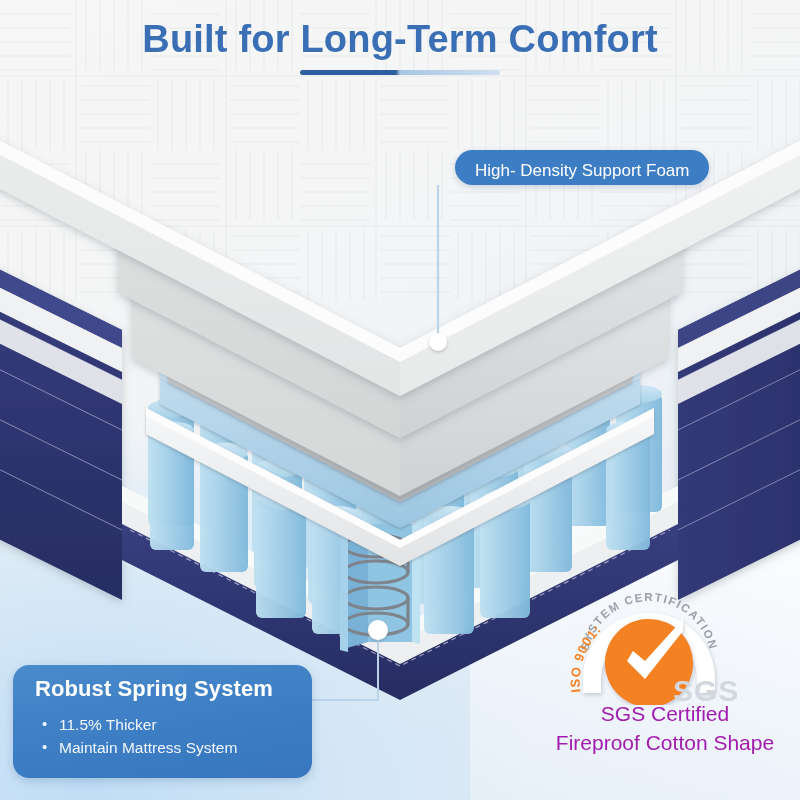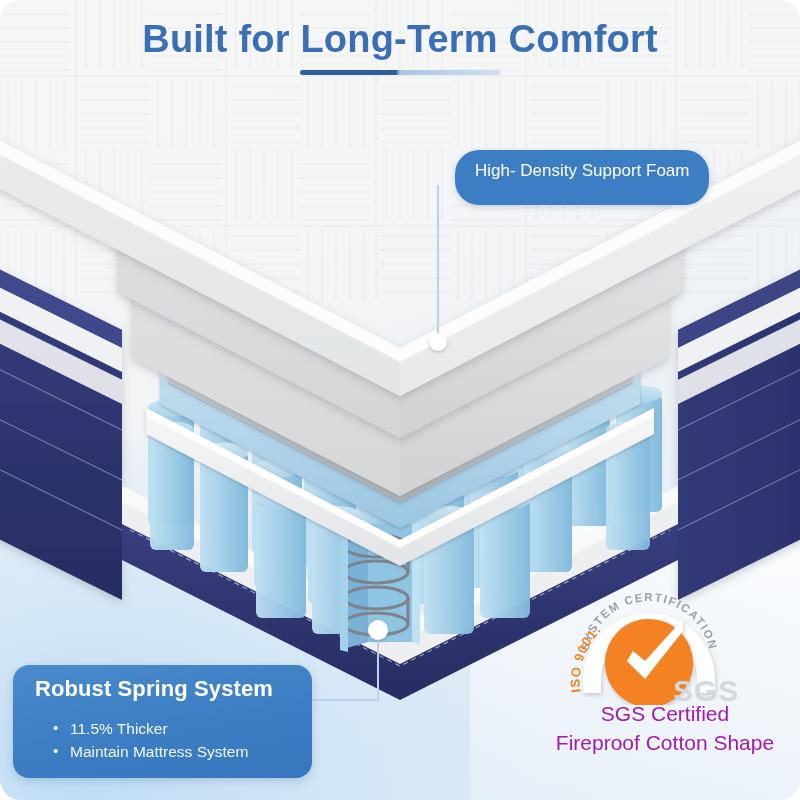--- a/index.html
+++ b/index.html
@@ -7,21 +7,20 @@
     padding: 0;
     background: #ffffff;
   }
   #stage {
     position: relative;
     width: 800px;
     height: 800px;
     overflow: hidden;
     font-family: "Liberation Sans", sans-serif;
     background: #f4f5f6;
-    border-radius: 21px;
   }
 
   
   .bg-base {
     position: absolute; inset: 0;
     background: linear-gradient(160deg,
         #f6f6f6 0%, #f4f5f6 34%, #eef2f6 55%,
         #e6eef6 70%, #dfeaf6 82%, #dbe8f5 100%);
   }
   .bg-quilt {
@@ -60,21 +59,21 @@
     background: linear-gradient(90deg, #2E5F9E 0%, #2E5F9E 48%, #A9C6E4 50%, #CFE0F0 100%);
   }
 
   
   #art { position: absolute; left: 0; top: 0; }
 
   
   .pill {
     position: absolute;
     left: 455px; top: 150px;
-    padding: 11px 20px 24px;
+    padding: 11px 20px 4px;
     border-radius: 24px;
     background: #3C7DC4;
     color: #ffffff;
     font-size: 17px;
     white-space: nowrap;
     box-shadow: 0 2px 6px rgba(40,80,130,.22);
   }
 
   .card {
     position: absolute;
@@ -86,21 +85,21 @@
     box-sizing: border-box;
     padding: 11px 0 0 22px;
     color: #ffffff;
   }
   .card-title {
     font-size: 22px;
     font-weight: bold;
     letter-spacing: .1px;
     margin-bottom: 12px;
   }
-  .card-list { list-style: none; margin: 16px; padding: 0; }
+  .card-list { list-style: none; margin: 5px; padding: 0; }
   .card-list li {
     font-size: 15.5px;
     line-height: 1.46;
     position: relative;
     padding-left: 19px;
     color: #f2f7fc;
   }
   .card-list li::before {
     content: "•";
     position: absolute; left: 2px; top: -1px;

